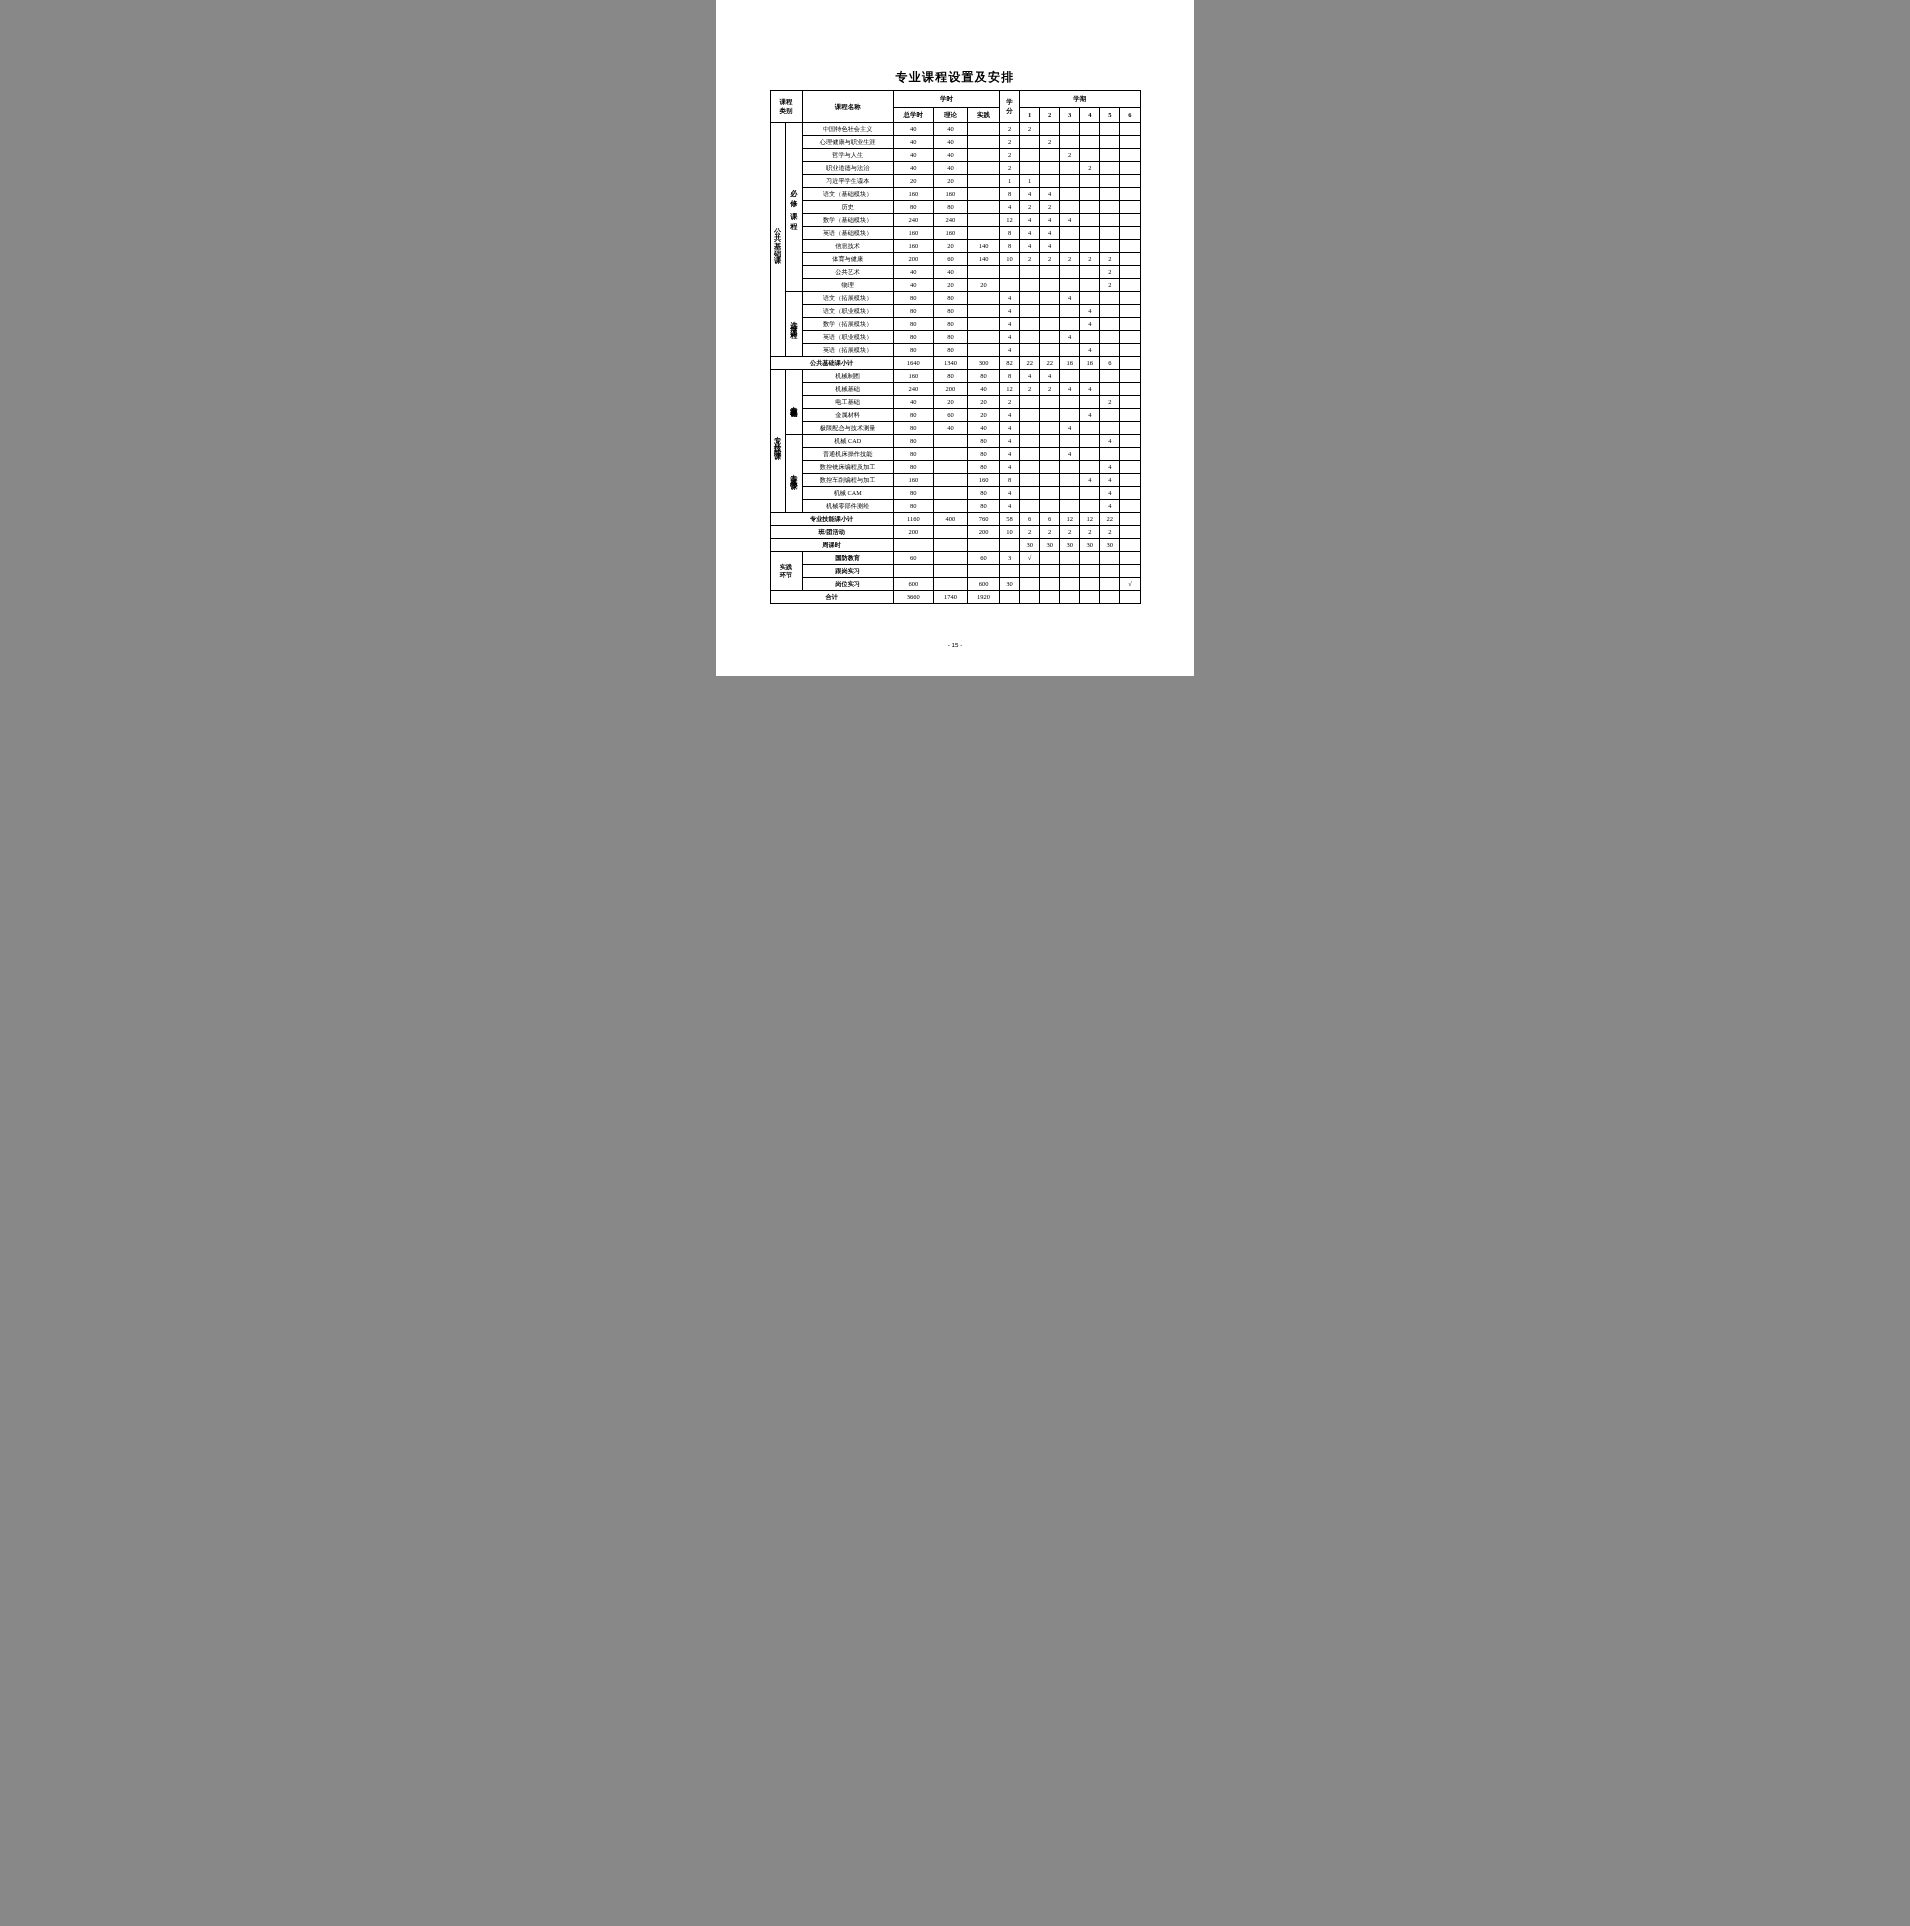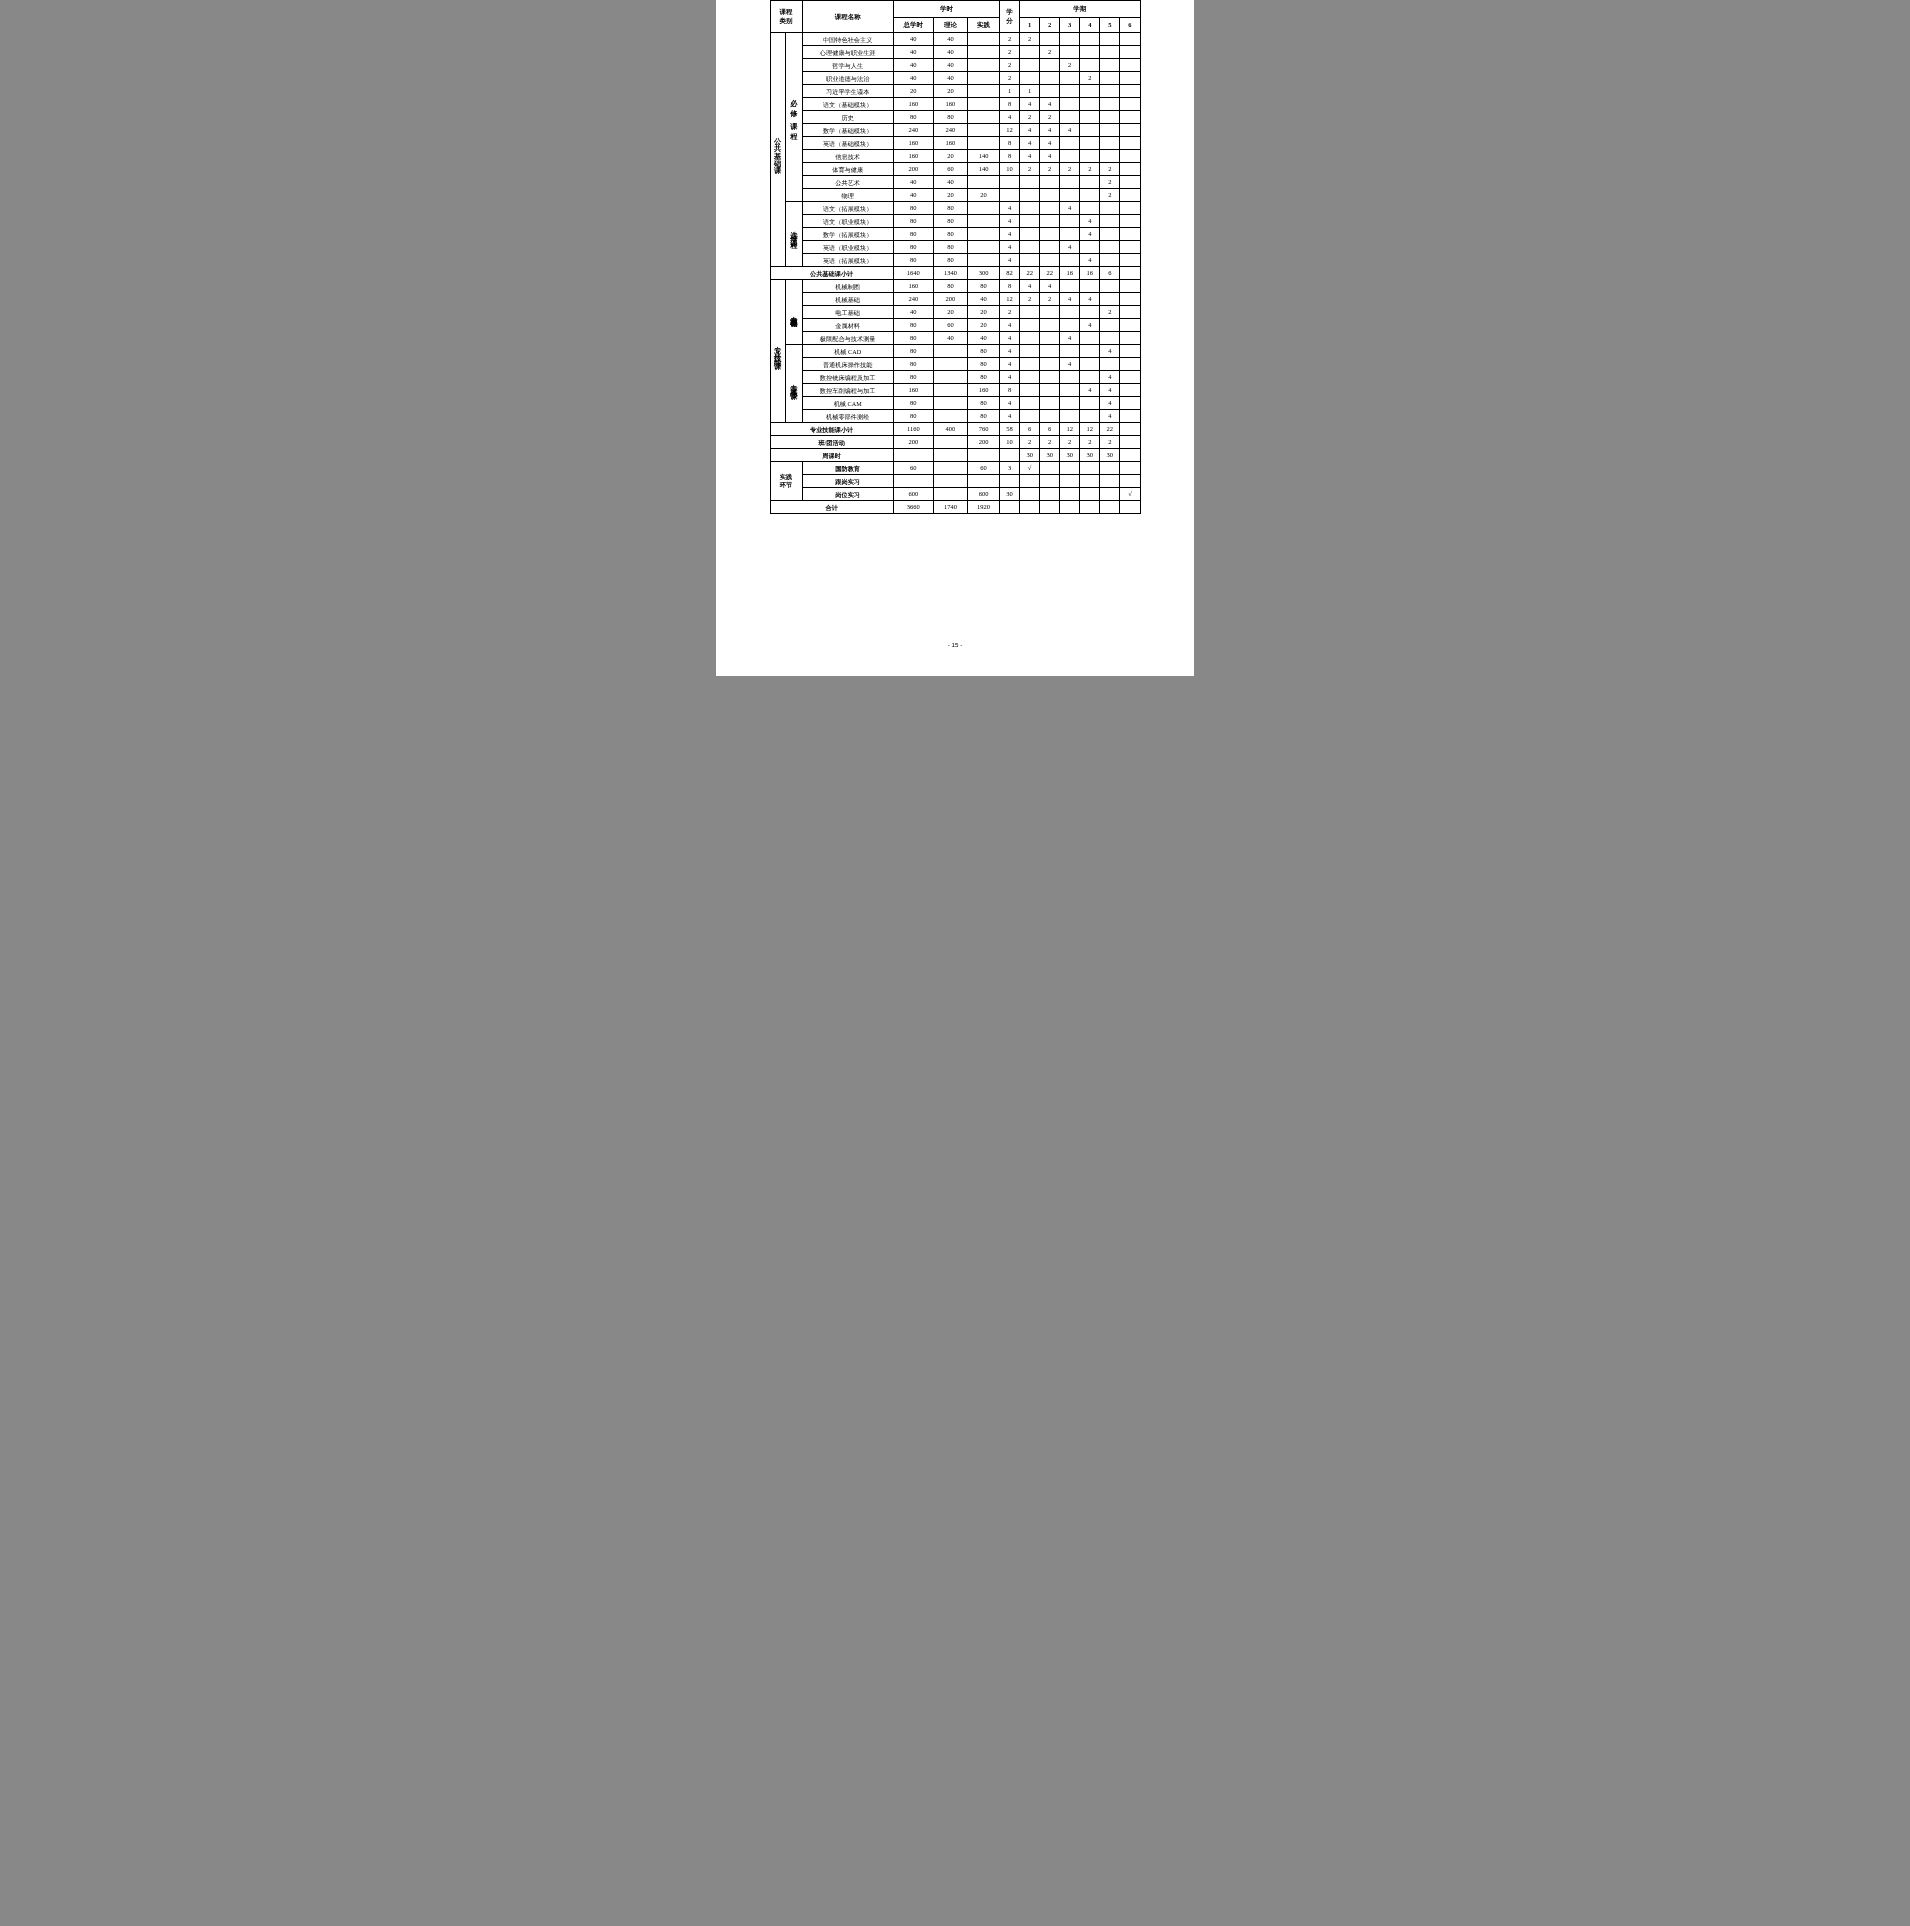--- a/index.html
+++ b/index.html
@@ -44,20 +44,21 @@
   .ls-s{letter-spacing:0.12em;}
   .pageno{
     position:absolute;left:0;right:0;bottom:28px;
     text-align:center;font-size:6.2px;font-family:"Liberation Sans",sans-serif;
   }
 </style>
 </head>
 <body>
 
 <div class="page">
+  <div class="title">专业课程设置及安排</div>
 
   <table class="sched">
     <colgroup>
       <col style="width:15.4px">
         <col style="width:16.6px">
         <col style="width:91px">
       <col style="width:40px">
         <col style="width:34px">
         <col style="width:32px">
       <col style="width:20px">

